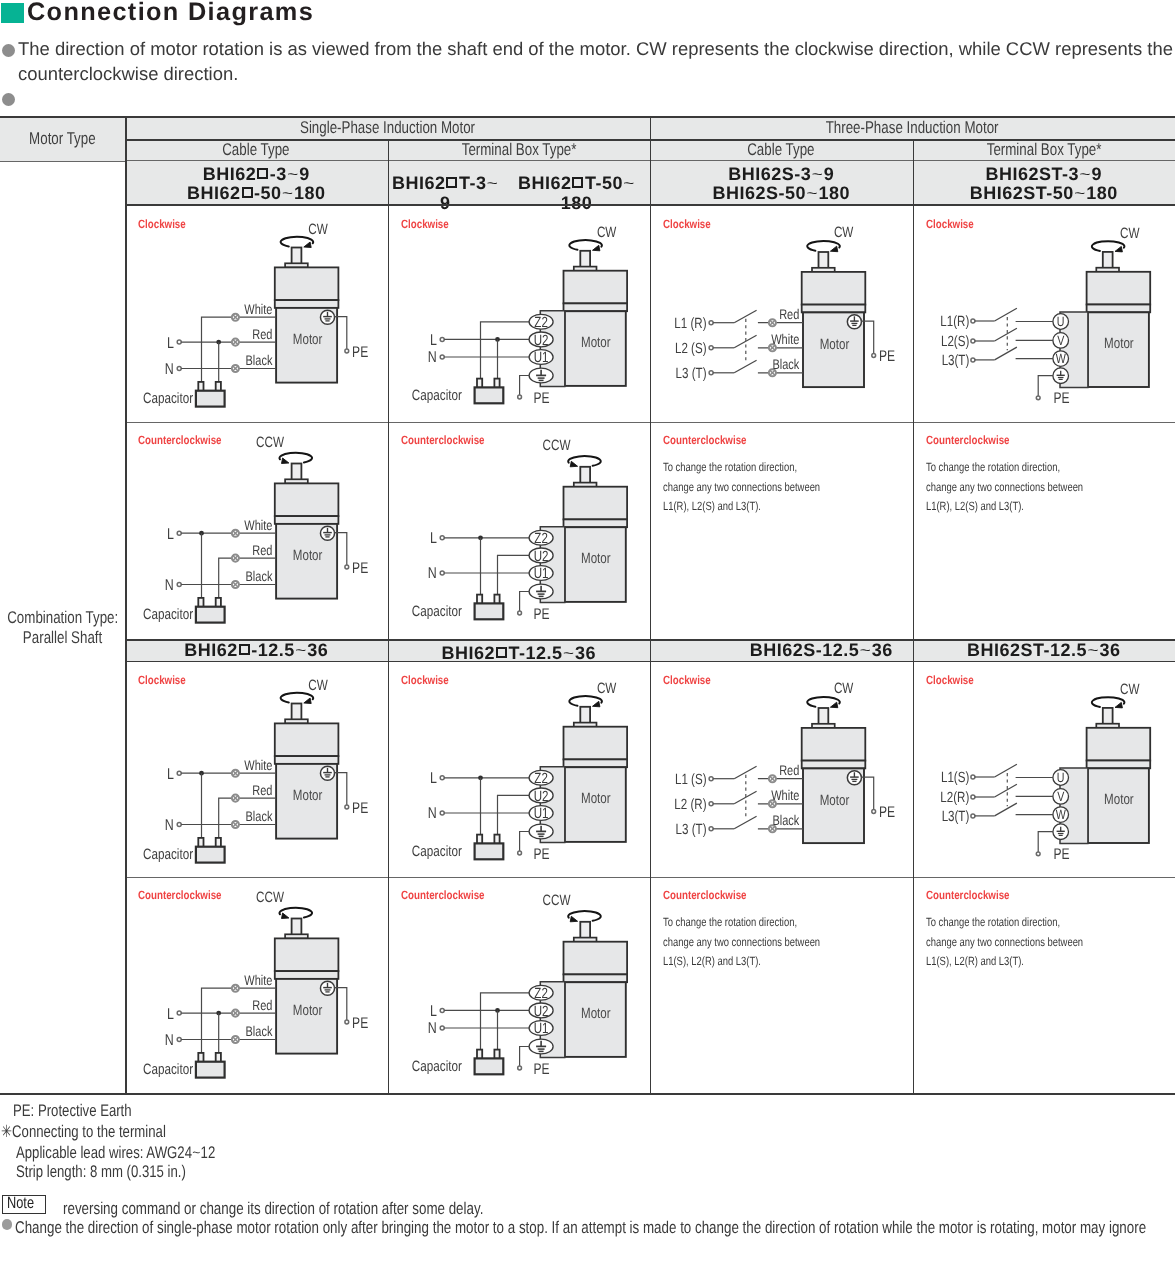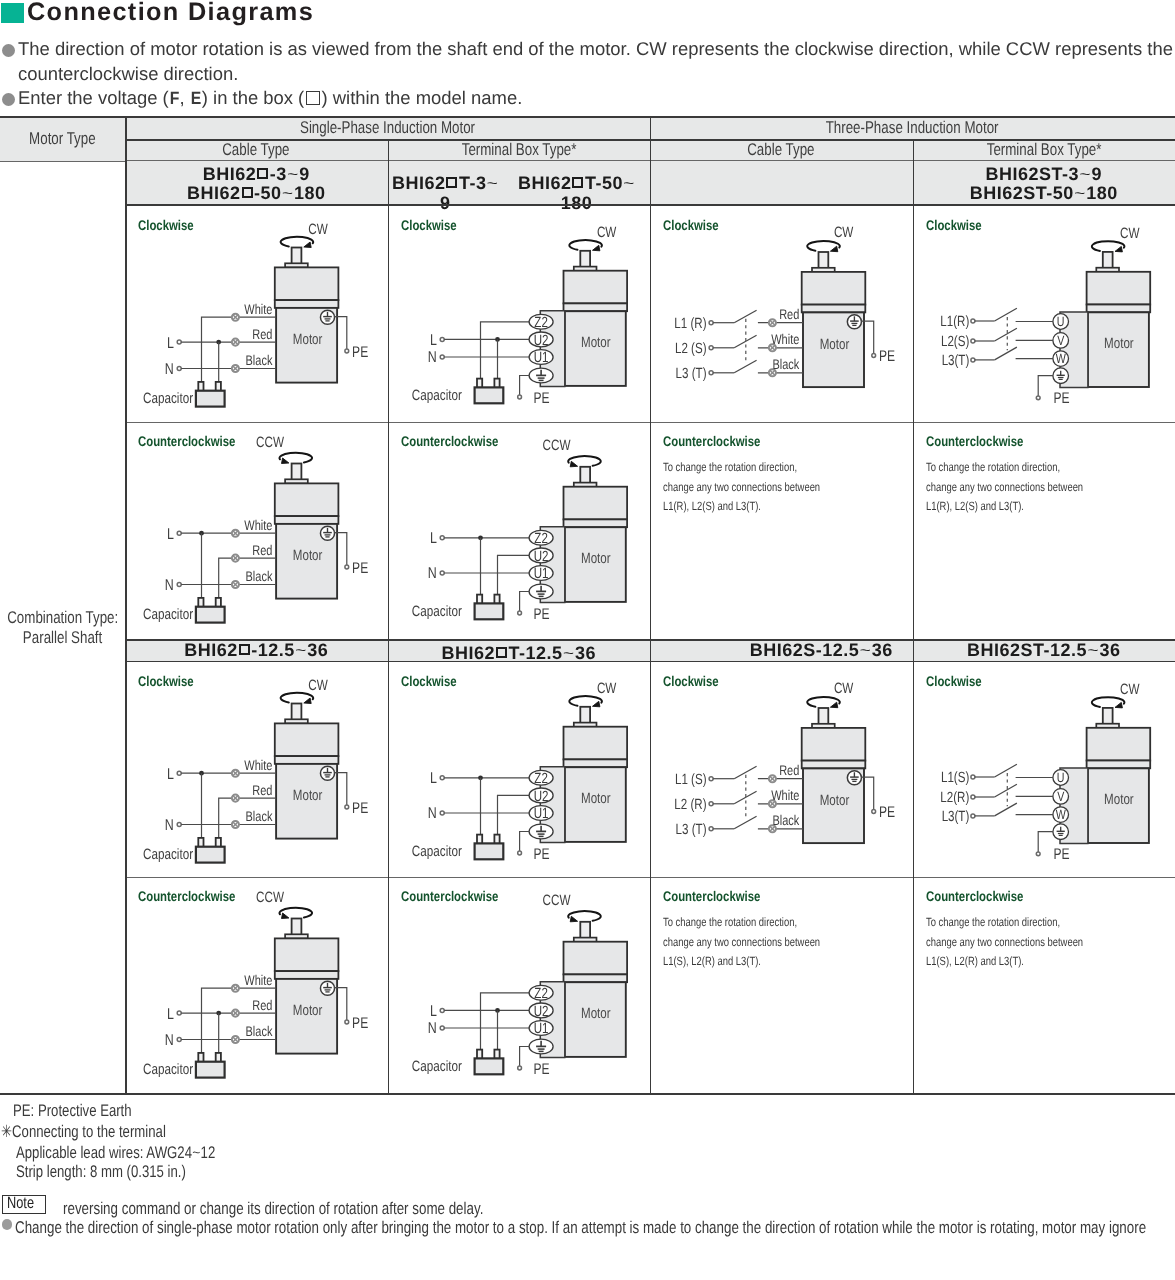--- a/index.html
+++ b/index.html
@@ -20,21 +20,21 @@
   .hdr{background:#e7e8e8;}
   .ctr{display:flex;align-items:center;justify-content:center;text-align:center;}
   
   .c{display:inline-block;transform:scaleX(0.785);transform-origin:left center;white-space:nowrap;}
   .cc{display:inline-block;transform:scaleX(0.785);transform-origin:center center;white-space:nowrap;}
   .cb{display:inline-block;transform:scaleX(0.813);transform-origin:center center;white-space:nowrap;font-weight:bold;}
   .hd-txt{font-size:17.0px;color:#3f3f3f;}
   .model-txt{font-size:18.0px;font-weight:bold;color:#1c1c1c;letter-spacing:0.5px;height:18.8px;line-height:18.8px;}
   .tilde{display:inline-block;font-weight:normal;font-size:1.05em;transform:translateY(0.02em) scaleY(0.78);margin:0 0.02em;}
   .side-lbl{font-size:17.0px;color:#3f3f3f;}
-  .dirlbl{position:absolute;font-size:14px;font-weight:bold;color:#14532d;}
+  .dirlbl{position:absolute;font-size:12px;font-weight:bold;color:#ef4444;}
   .ccwpara{position:absolute;font-size:12px;color:#3a3a3a;}
   .ccwpara div{height:19.5px;}
   svg{display:block;}
   .sq-box{display:inline-block;width:11px;height:11px;border:2px solid currentColor;box-sizing:border-box;vertical-align:1px;margin:0 1.5px 0 1px;}
 
   
   .fnote{position:absolute;font-size:16.8px;color:#3a3a3a;white-space:nowrap;}
   .notebox{position:absolute;border:1.4px solid #333;color:#222;padding:0px 4px 1px;line-height:15.5px;font-size:16.3px;}
   .notetxt{position:absolute;font-size:17.05px;color:#3a3a3a;white-space:nowrap;}
 </style>
@@ -43,23 +43,20 @@
 
 <div class="page">
 
   <div class="title-sq" style="background: rgb(6, 179, 148);"></div>
   <div class="title-txt">Connection Diagrams</div>
 
   <div class="dot" style="left:1.8px;top:43.6px;"></div>
   <div class="bullet-note" style="left:18px;top:36px;width:1157px;white-space:normal;line-height:25px;">The direction of motor rotation is as viewed from the shaft end of the motor. CW represents the clockwise direction, while CCW represents the counterclockwise direction.</div>
 
   <div class="dot" style="left:1.8px;top:92.6px;"></div>
-  <div class="bullet-note" style="left:18px;top:86px;">
-     <span>Enter the voltage (</span><b>F</b><span>, </span><b>E</b><span>) in the box (</span><span class="sq-box" style="width:14.2px;height:13.4px;border-width:1.4px;vertical-align:-0.5px;margin:0 1.5px;"></span><span>) within the model name.</span>
-  </div>
 
   <div class="tbl" id="tbl">
       <div class="cell hdr" style="left: 125px; top: 0px; width: 1050px; height: 90px;"></div>
       <div class="cell hdr" style="left: 0px; top: 0px; width: 125px; height: 45px;"></div>
       <div class="cell hdr" style="left: 125px; top: 523px; width: 1050px; height: 23px;"></div>
       <div class="cell ctr" style="left: 650px; top: 0px; width: 525px; height: 23px;">
         <span class="cc hd-txt">Three-Phase Induction Motor</span>
       </div>
       <div class="cell ctr" style="left: 125px; top: 0px; width: 525px; height: 23px;">
         <span class="cc hd-txt">Single-Phase Induction Motor</span>
@@ -79,20 +76,24 @@
       <div class="cell ctr" style="left: 912.5px; top: 23px; width: 262.5px; height: 22px;">
         <span class="cc hd-txt">Terminal Box Type*</span>
       </div>
       <div class="cell ctr" style="left: 125px; top: 45px; width: 262.5px; height: 45px; flex-direction: column;">
         <div class="model-txt">BHI62<span class="sq-box"></span>-3<span class="tilde">~</span>9</div>
         <div class="model-txt">BHI62<span class="sq-box"></span>-50<span class="tilde">~</span>180</div>
       </div>
       <div class="cell ctr" style="left: 387.5px; top: 45px; width: 262.5px; height: 45px; flex-direction: row;">
         <div class="model-txt">BHI62<span class="sq-box"></span>T-3<span class="tilde">~</span>9</div>
         <div class="model-txt">BHI62<span class="sq-box"></span>T-50<span class="tilde">~</span>180</div>
+      </div>
+      <div class="cell ctr" style="left: 650px; top: 45px; width: 262.5px; height: 45px; flex-direction: column;">
+        <div class="model-txt">BHI62S-3<span class="tilde">~</span>9</div>
+        <div class="model-txt">BHI62S-50<span class="tilde">~</span>180</div>
       </div>
       <div class="cell ctr" style="left: 912.5px; top: 45px; width: 262.5px; height: 45px; flex-direction: column;">
         <div class="model-txt">BHI62ST-3<span class="tilde">~</span>9</div>
         <div class="model-txt">BHI62ST-50<span class="tilde">~</span>180</div>
       </div>
       <div class="cell ctr" style="left: 125px; top: 523px; width: 262.5px; height: 23px;">
         <div class="model-txt">BHI62<span class="sq-box"></span>-12.5<span class="tilde">~</span>36</div>
       </div>
       <div class="cell ctr" style="left: 387.5px; top: 523px; width: 262.5px; height: 29px;">
         <div class="model-txt">BHI62<span class="sq-box"></span>T-12.5<span class="tilde">~</span>36</div>

